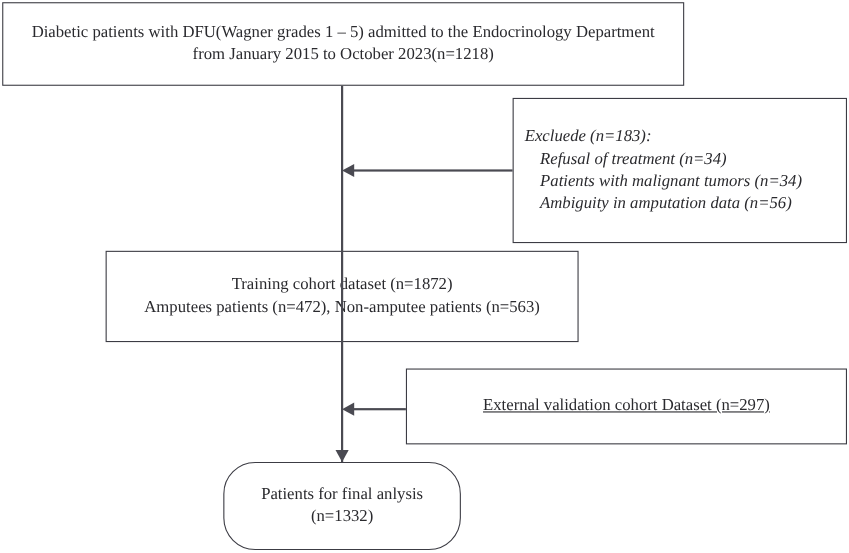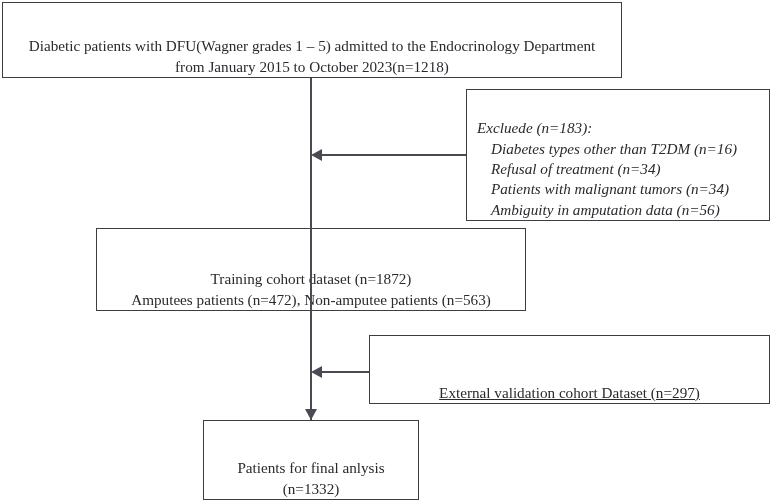--- a/index.html
+++ b/index.html
@@ -19,21 +19,21 @@
     background: #ffffff;
     overflow: hidden;
   }
   .node {
     position: absolute;
     box-sizing: border-box;
     border: 1.5px solid #3c3c44;
     background: #ffffff;
     display: flex;
     flex-direction: column;
-    justify-content: flex-end;
+    justify-content: center;
     font-size: 15.2px;
     line-height: 1.34;
     color: #2a2a2e;
   }
   .node.centered {
     align-items: center;
     text-align: center;
   }
   .node.leftalign {
     align-items: flex-start;
@@ -47,21 +47,21 @@
   }
   .node.leftalign .line.indent {
     padding-left: 24px;
   }
 
   
   #node-source   { left: 2px;   top: 2px;   width: 620px; height: 76px; }
   #node-excluded { left: 466px; top: 89px;  width: 304px; height: 132px; font-style: italic; }
   #node-training { left: 96px;  top: 228px; width: 430px; height: 83px; }
   #node-external { left: 369px; top: 335px; width: 401px; height: 69px; text-decoration: underline; }
-  #node-final    { left: 203px; top: 420px; width: 216px; height: 80px; }
+  #node-final    { left: 203px; top: 420px; width: 216px; height: 80px; border-radius: 29px; }
 
   
   .conn {
     position: absolute;
     background: #4a4a52;
   }
   .conn.v { width: 2px; }
   .conn.h { height: 2px; }
 
   
@@ -96,21 +96,20 @@
 
 <div id="flow-canvas">
 
   <div class="node centered" id="node-source">
     <div class="line">Diabetic patients with DFU(Wagner grades 1 – 5) admitted to the Endocrinology Department</div>
     <div class="line">from January 2015 to October  2023(n=1218)</div>
   </div>
 
   <div class="node leftalign" id="node-excluded">
     <div class="line">Excluede (n=183):</div>
-    <div class="line indent">Diabetes types other than T2DM (n=16)</div>
     <div class="line indent">Refusal of treatment (n=34)</div>
     <div class="line indent">Patients with malignant tumors (n=34)</div>
     <div class="line indent">Ambiguity in amputation data (n=56)</div>
   </div>
 
   <div class="node centered" id="node-training">
     <div class="line">Training cohort dataset (n=1872)</div>
     <div class="line">Amputees patients (n=472), Non-amputee patients (n=563)</div>
   </div>
 

